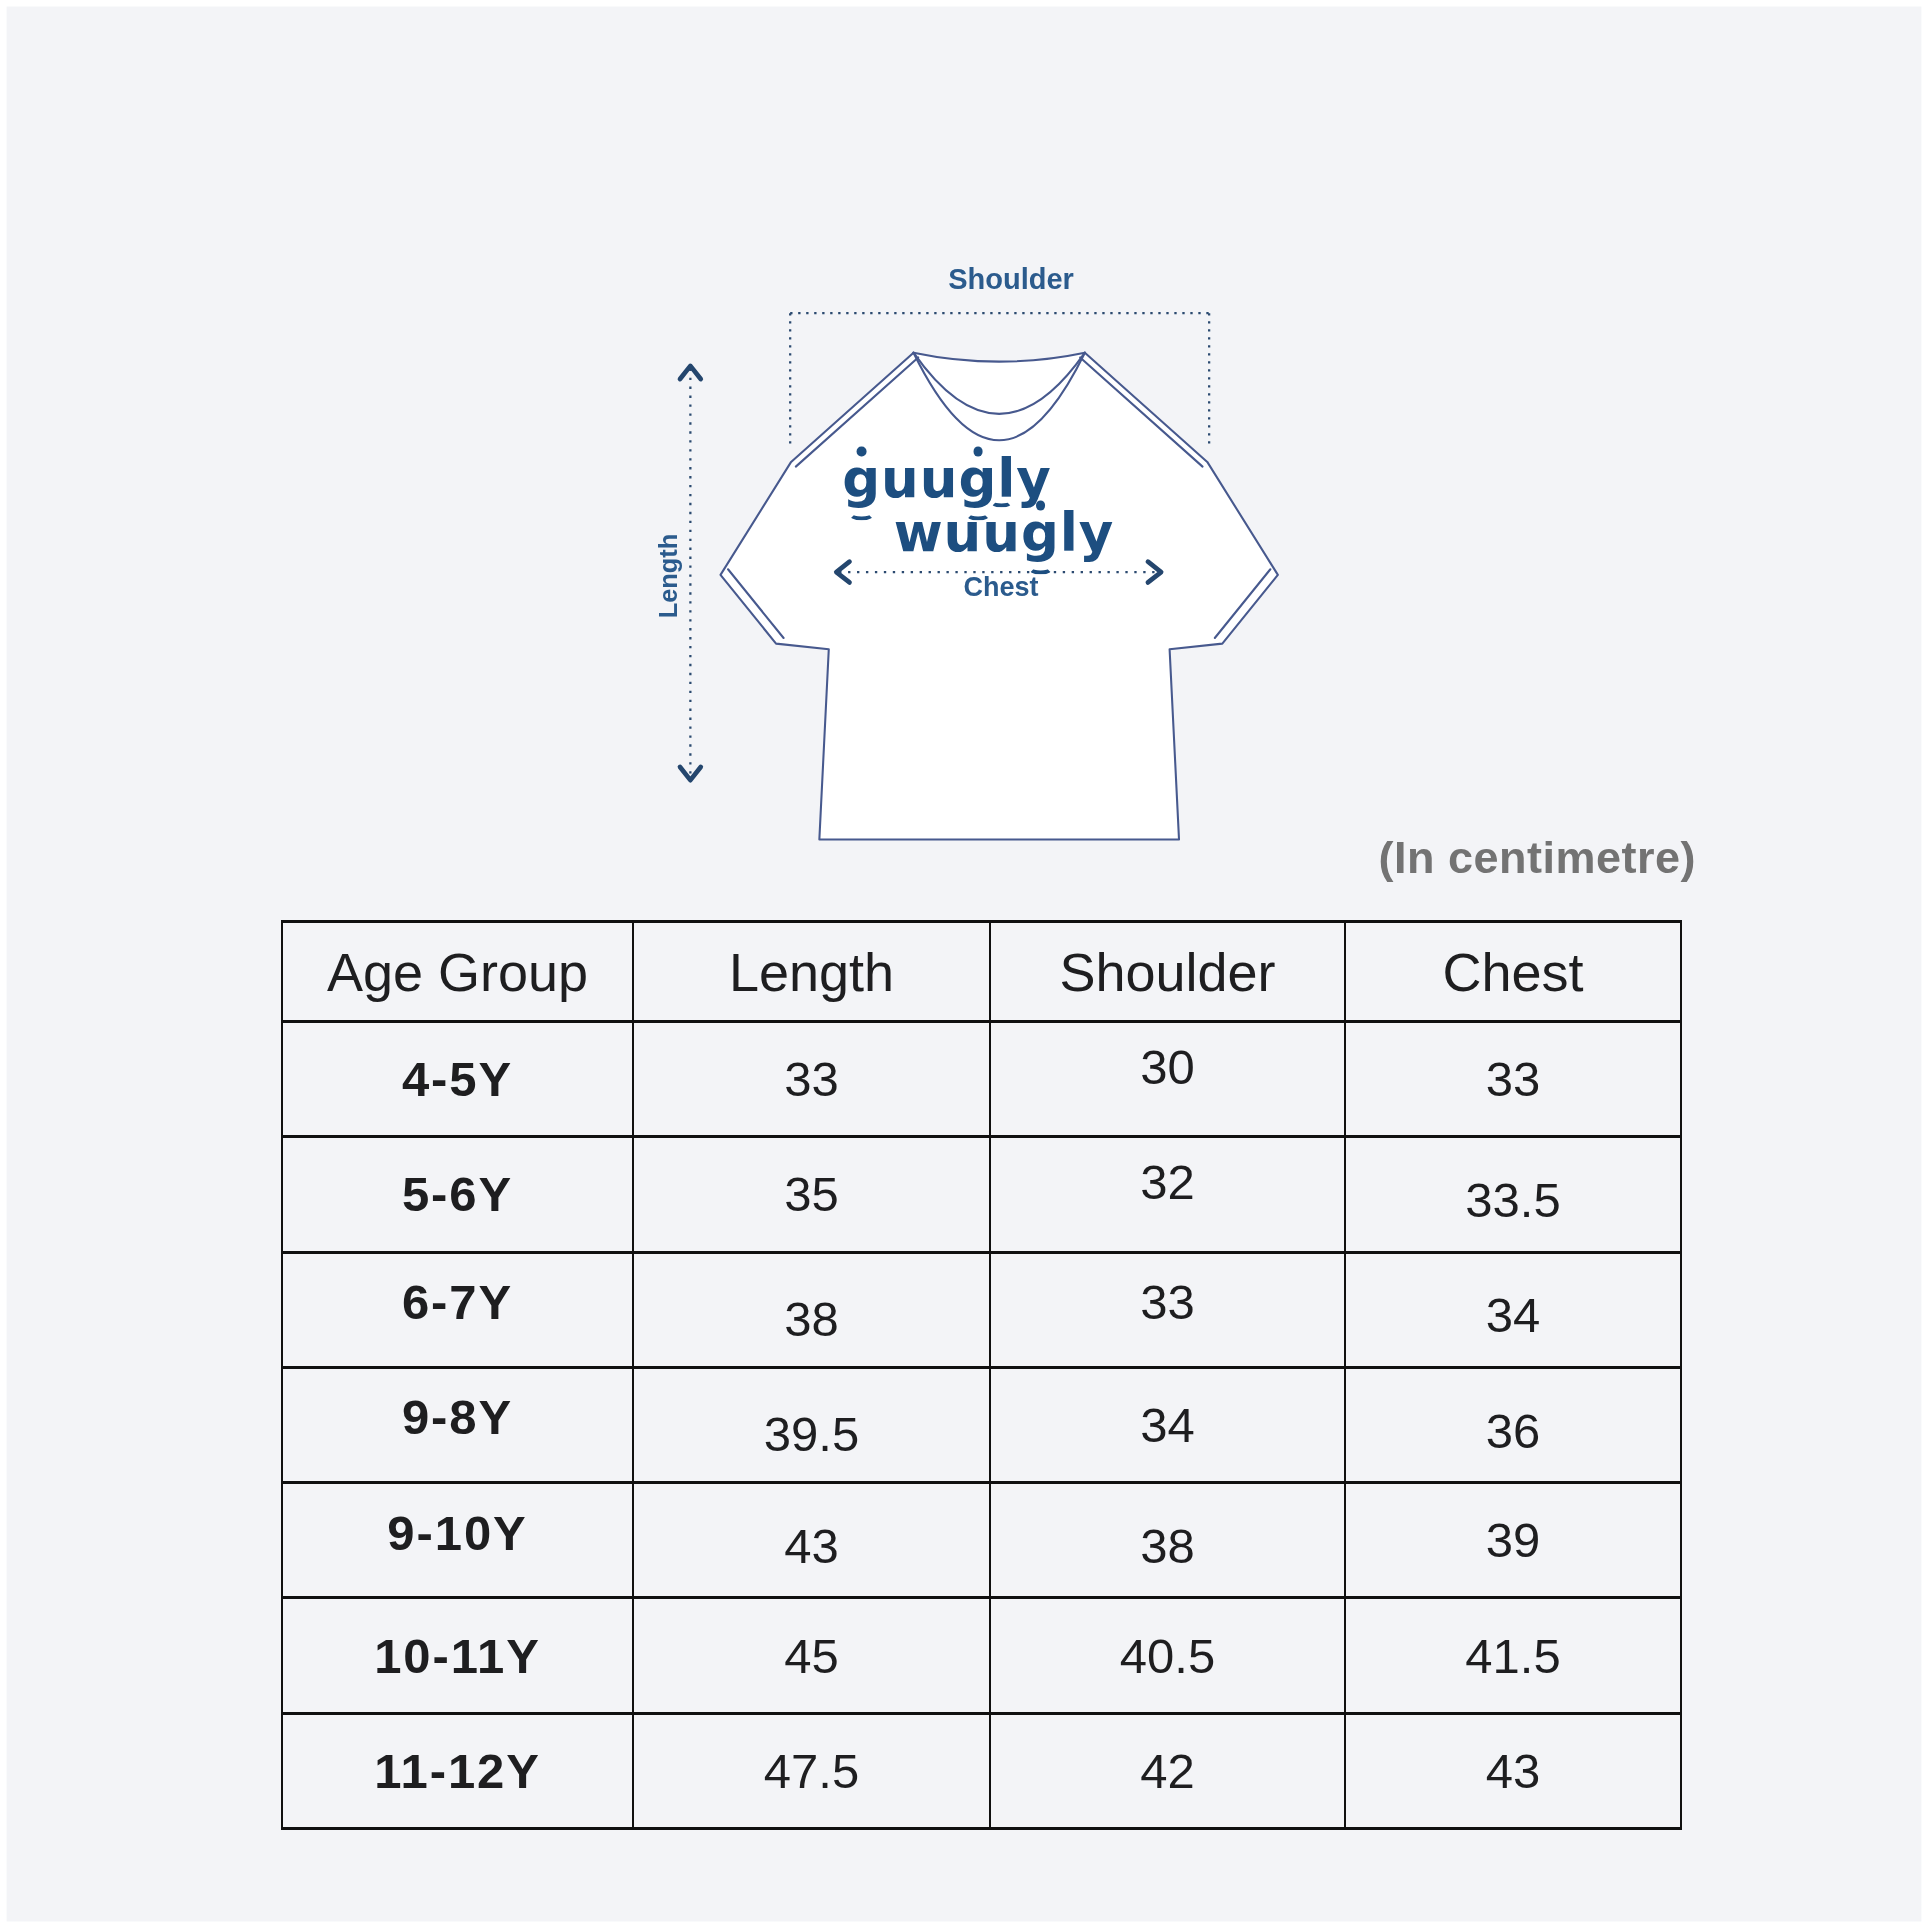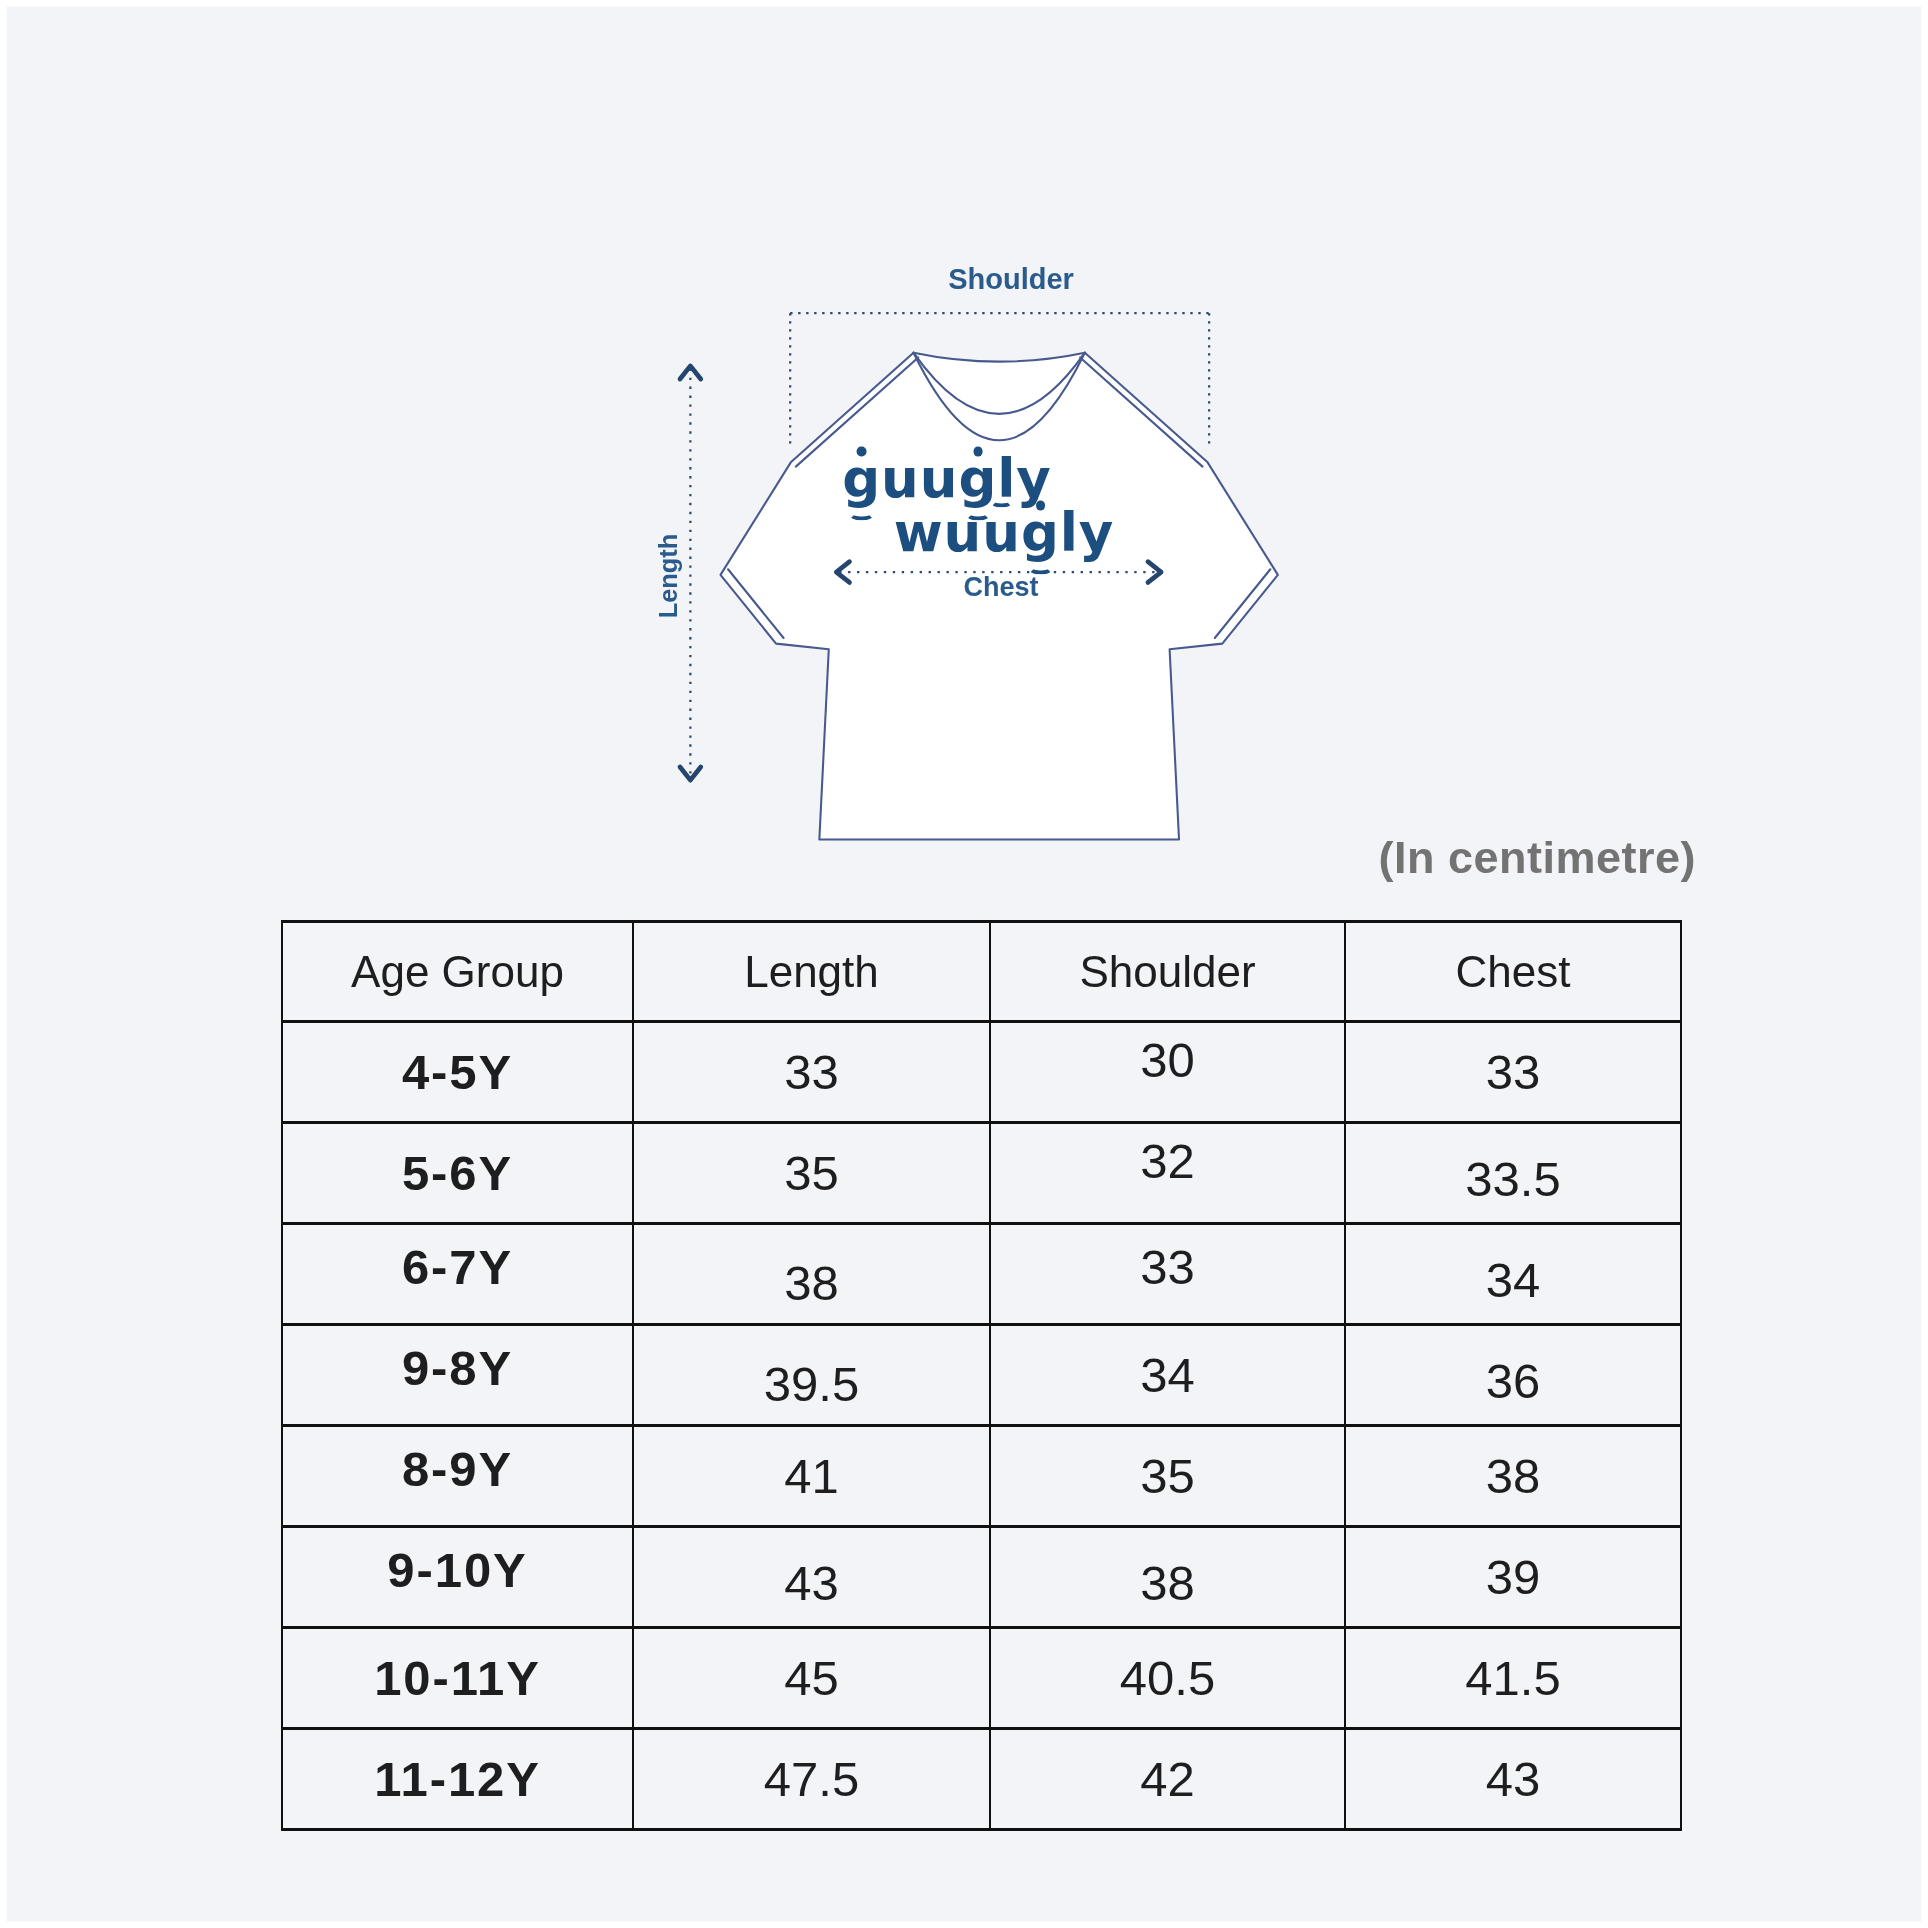--- a/index.html
+++ b/index.html
@@ -70,21 +70,21 @@
     width:1399px;height:910px;
     border-collapse:collapse;table-layout:fixed;
   }
   .size-table th,.size-table td{
     border:2.8px solid #101010;border-top-width:3.8px;border-bottom-width:3.8px;
     text-align:center;vertical-align:middle;
     color:#1e1e20;font-weight:400;padding:0;
   }
   .size-table thead tr{height:100px;}
   .size-table tbody tr{height:101px;}
-  .size-table th{font-size:44px;}
+  .size-table th{font-size:54px;}
   .size-table td span{font-size:49px;display:inline-block;}
   .size-table td.agecol span{letter-spacing:1.9px;font-weight:bold;}
   .lift{position:relative;top:-12.2px;}
   .lift-sm{position:relative;top:-7.5px;}
   .drop{position:relative;top:9.4px;}
   .drop-sm{position:relative;top:5.6px;}
 </style>
 </head>
 <body>
 
@@ -164,26 +164,20 @@
         <td><span class="lift-sm">33</span></td>
         <td><span class="drop-sm">34</span></td>
       </tr>
       <tr>
         <td class="agecol"><span class="lift-sm">9-8Y</span></td>
         <td><span class="drop">39.5</span></td>
         <td><span>34</span></td>
         <td><span class="drop-sm">36</span></td>
       </tr>
       <tr>
-        <td class="agecol"><span class="lift-sm">8-9Y</span></td>
-        <td><span>41</span></td>
-        <td><span>35</span></td>
-        <td><span>38</span></td>
-      </tr>
-      <tr>
         <td class="agecol"><span class="lift-sm">9-10Y</span></td>
         <td><span class="drop-sm">43</span></td>
         <td><span class="drop-sm">38</span></td>
         <td><span>39</span></td>
       </tr>
       <tr>
         <td class="agecol"><span>10-11Y</span></td>
         <td><span>45</span></td>
         <td><span>40.5</span></td>
         <td><span>41.5</span></td>

